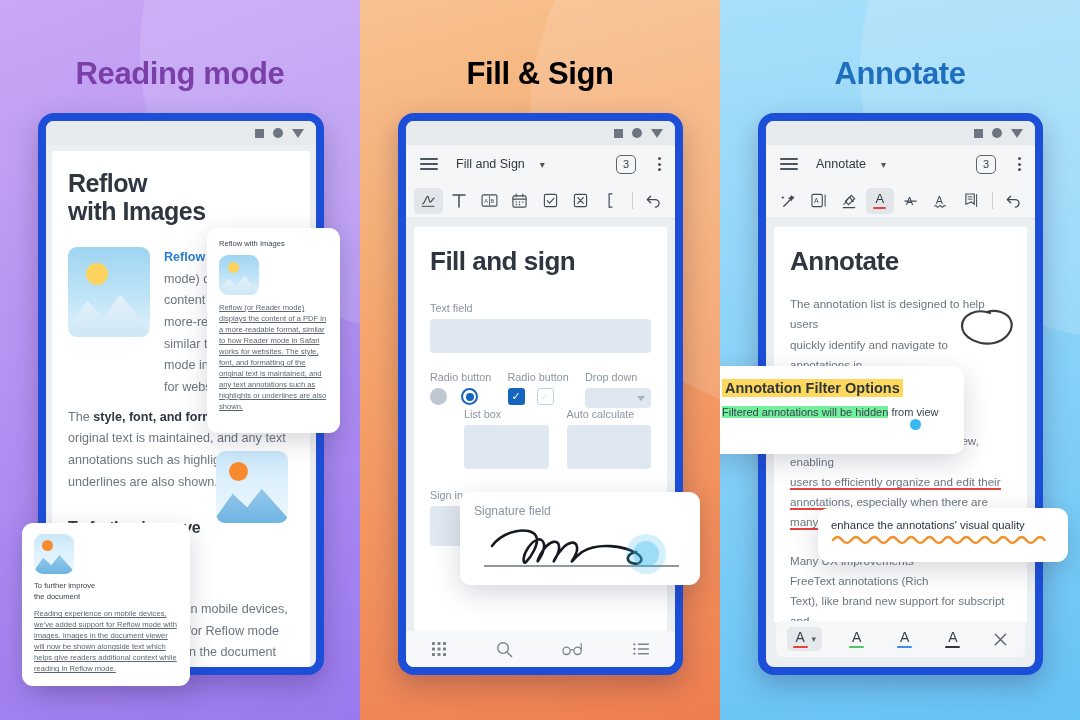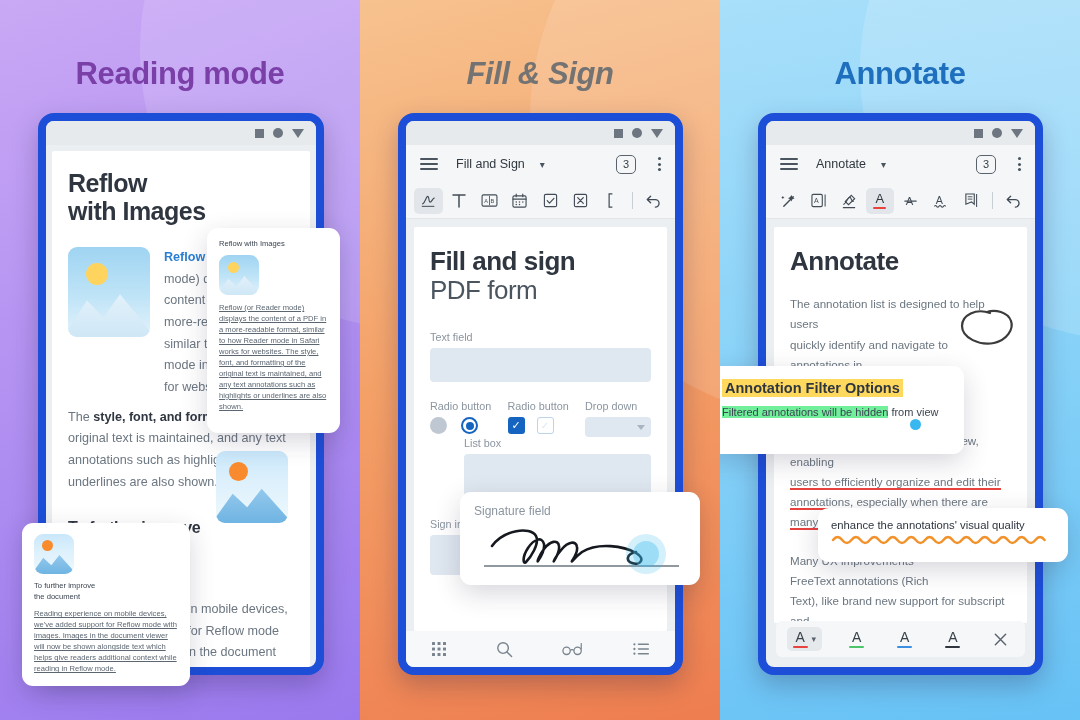--- a/index.html
+++ b/index.html
@@ -24,21 +24,21 @@
   .p1 .blob { width: 560px; height: 560px; left: 140px; top: -230px; background: #fff; opacity: .13; }
   .p2 .blob { width: 600px; height: 600px; left: 170px; top: -180px; background: #fff; opacity: .13; }
   .p3 .blob { width: 540px; height: 540px; left: 140px; top: -200px; background: #fff; opacity: .16; }
 
   .panel-title {
     position: relative; text-align: center;
     font-size: 31px; font-weight: bold; letter-spacing: -0.4px;
     margin-top: 56px;
   }
   .p1 .panel-title { color: #7b3fa8; }
-  .p2 .panel-title { color: #737373; font-style: italic; }
+  .p2 .panel-title { color: #000000; }
   .p3 .panel-title { color: #1f6fbf; }
 
   
   .phone {
     position: absolute;
     border: 8px solid #1d4ed8;
     border-radius: 16px;
     background: #eceff1;
     overflow: hidden;
     box-shadow: 0 10px 26px rgba(40,30,70,.28);
@@ -304,21 +304,20 @@
           <svg width="17" height="15" viewBox="0 0 18 16">
               <path d="M4 7H12a4 4 0 0 1 0 8" stroke="#434c56" stroke-width="1.4" fill="none" stroke-linecap="round"></path>
               <path d="M7 3.5L3.4 7 7 10.5" stroke="#434c56" stroke-width="1.4" fill="none" stroke-linecap="round" stroke-linejoin="round"></path>
             </svg>
         </div>
       </div>
 
       <div class="page-sheet" style="margin:8px 8px 0 8px; padding:20px 16px; height:calc(100% - 142px);">
         <div class="doc-h1" style="font-size:26px;">
           <div>Fill and sign</div>
-          <div class="light">PDF form</div>
         </div>
 
         <div style="margin-top:26px;">
           <div class="fld-label">Text field</div>
           <div class="fld-box" style="height:34px;"></div>
         </div>
 
         <div style="display:flex; gap:4px; margin-top:18px;">
           <div style="flex:1;">
             <div class="fld-label">Radio button</div>
@@ -338,20 +337,24 @@
             <div class="fld-label">Drop down</div>
             <div class="dd">
                 <div class="tri"></div>
               </div>
           </div>
         </div>
 
         <div style="display:flex; gap:18px; padding-left:34px;">
           <div style="flex:1;">
             <div class="fld-label">List box</div>
+            <div class="fld-box" style="height:44px;"></div>
+          </div>
+          <div style="flex:1;">
+            <div class="fld-label">Auto calculate</div>
             <div class="fld-box" style="height:44px;"></div>
           </div>
         </div>
 
         <div style="margin-top:20px;">
           <div class="fld-label">Sign in</div>
           <div class="fld-box" style="height:40px;"></div>
         </div>
       </div>
 

